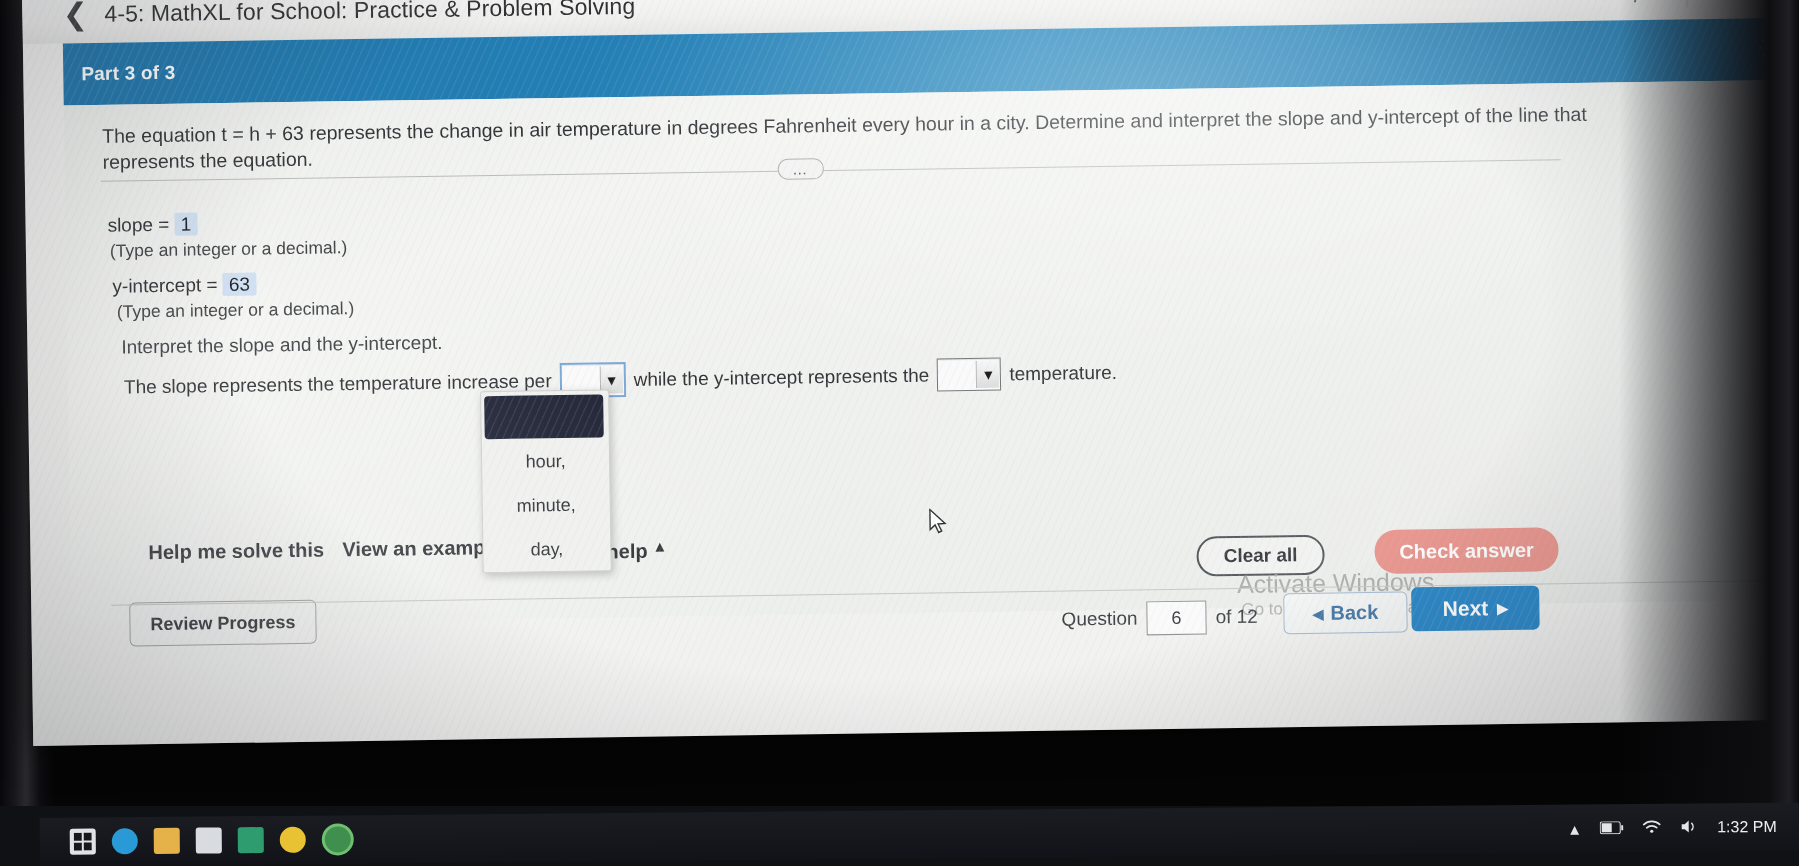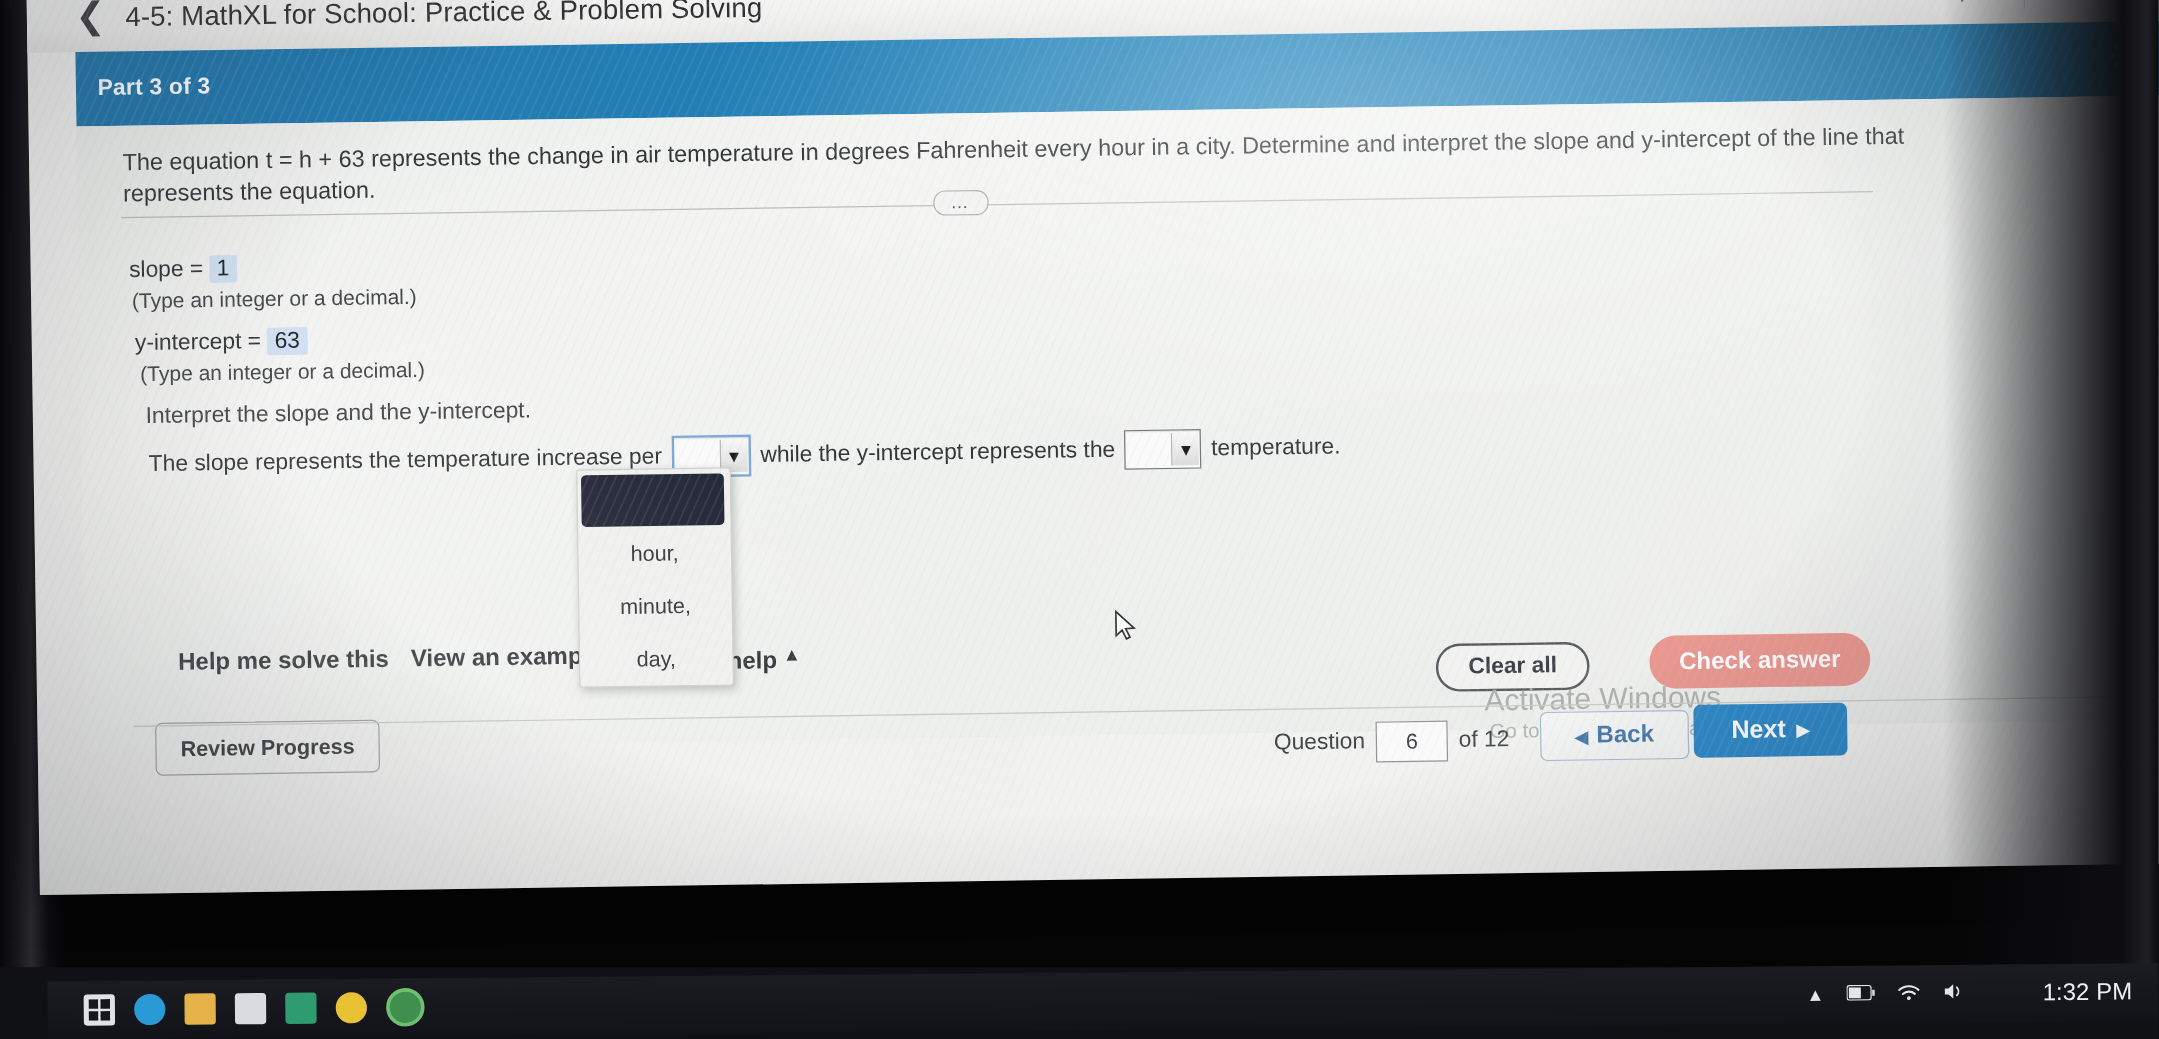--- a/index.html
+++ b/index.html
@@ -195,21 +195,21 @@
   
   #taskbar{
     position:absolute;left:40px;bottom:0;width:1759px;height:48px;
     background:linear-gradient(180deg,#1a1c21 0%,#111318 100%);
     display:flex;align-items:center;z-index:70;
     transform:rotate(-0.5deg);transform-origin:0 100%;
   }
   .tb-apps{display:flex;align-items:center;gap:16px;margin-left:30px;}
   .tb-app{width:26px;height:26px;border-radius:3px;display:flex;align-items:center;justify-content:center;font-size:14px;color:#fff;}
   .tray{margin-left:auto;display:flex;align-items:center;gap:18px;margin-right:22px;color:#e3e5e8;font-size:15px;}
-  .tray-clock{font-size:20px;color:#eceef0;margin-left:47px;}
+  .tray-clock{font-size:16px;color:#eceef0;}
 
   
   #deskstrip{
     position:absolute;left:0;bottom:0;width:1799px;height:60px;background:#0f1115;z-index:65;
   }
 </style>
 </head>
 <body>
 
 <div id="bezel"></div>

